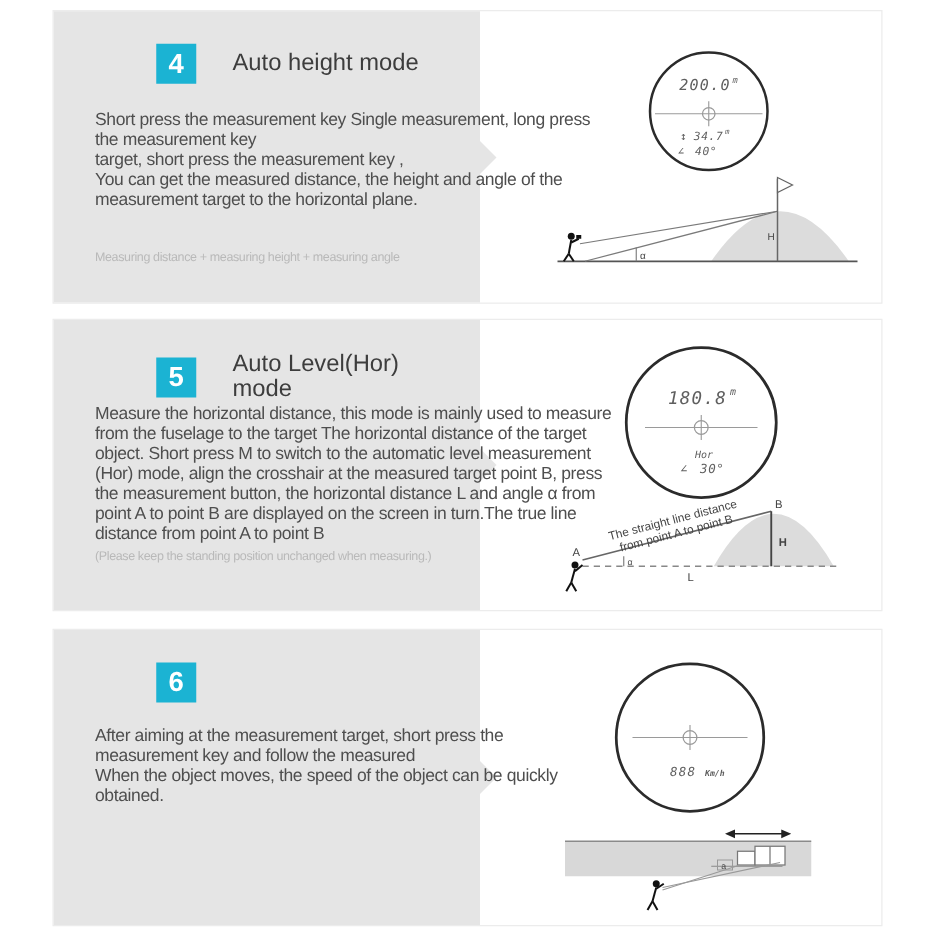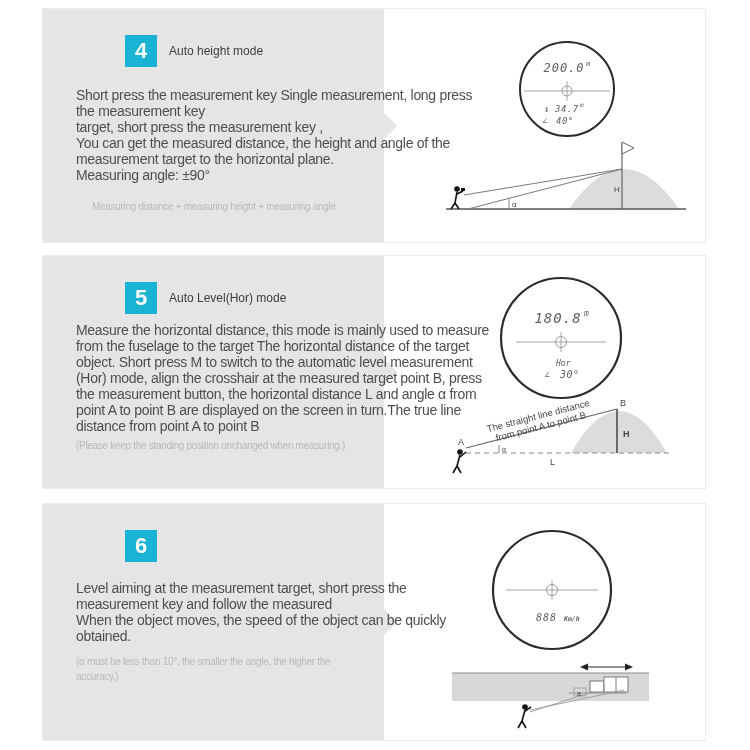--- a/index.html
+++ b/index.html
@@ -10,27 +10,27 @@
   .card.s1{top:8px;height:235px;}
   .card.s2{top:255px;height:234px;}
   .card.s3{top:503px;height:238px;}
   .panel{position:absolute;left:0;top:0;bottom:0;width:341px;background:#e5e5e5;}
   .pointer{position:absolute;left:318px;top:50%;margin-top:-15px;width:30px;height:30px;
            background:#e5e5e5;transform:rotate(45deg);}
   .heading{position:absolute;left:82px;top:26px;display:flex;align-items:center;}
   .numbadge{width:32px;height:32px;background:#1bb3d3;color:#ffffff;font-size:22px;
             font-weight:bold;display:flex;align-items:center;justify-content:center;
             flex:0 0 32px;}
-  .title{margin-left:12px;font-size:12px;color:#3d3d3d;line-height:20px;max-width:182px;}
+  .title{margin-left:29px;font-size:19px;color:#3d3d3d;line-height:20px;max-width:182px;}
   .body{position:absolute;left:33px;}
   .s1 .body{top:78px;} .s2 .body{top:66px;} .s3 .body{top:76px;}
   .bline{font-size:14px;letter-spacing:-0.3px;line-height:16px;color:#4e4e4e;
          white-space:nowrap;}
   .note{position:absolute;left:33px;}
-  .s1 .note{top:190px;margin-left:16px;} .s2 .note{top:182px;} .s3 .note{top:150px;}
+  .s1 .note{top:190px;} .s2 .note{top:182px;} .s3 .note{top:150px;}
   .nline{font-size:10px;letter-spacing:-0.3px;line-height:15px;color:#b9b9b9;
          white-space:nowrap;}
   .art{position:absolute;left:341px;top:0;right:0;bottom:0;}
   svg{display:block;}
   .lcd{font-family:"DejaVu Sans Mono",monospace;font-style:italic;fill:#5f5f5f;}
   .lbl{font-family:"Liberation Sans",sans-serif;fill:#444;}
 </style>
 </head>
 <body>
 
@@ -42,21 +42,20 @@
       <div class="heading">
         <div class="numbadge">4</div>
         <div class="title">Auto height mode</div>
       </div>
       <div class="body">
         <div class="bline">Short press the measurement key Single measurement, long press</div>
         <div class="bline">the measurement key</div>
         <div class="bline">target, short press the measurement key ,</div>
         <div class="bline">You can get the measured distance, the height and angle of the</div>
         <div class="bline">measurement target to the horizontal plane.</div>
-        <div class="bline">Measuring angle: ±90°</div>
       </div>
       <div class="note">
         <div class="nline">Measuring distance + measuring height + measuring angle</div>
       </div>
     </div>
     <div class="art">
       <svg width="322" height="233" viewBox="0 0 322 233">
 
         <g>
           <circle cx="183" cy="80" r="47" fill="#ffffff" stroke="#2b2b2b" stroke-width="2"></circle>
@@ -159,28 +158,24 @@
     </div>
   </div>
 
   <div class="card s3">
     <div class="panel">
       <div class="pointer"></div>
       <div class="heading">
         <div class="numbadge">6</div>
       </div>
       <div class="body">
-        <div class="bline">Level aiming at the measurement target, short press the</div>
+        <div class="bline">After aiming at the measurement target, short press the</div>
         <div class="bline">measurement key  and follow the measured</div>
         <div class="bline">When the object moves, the speed of the object can be quickly</div>
         <div class="bline">obtained.</div>
-      </div>
-      <div class="note">
-        <div class="nline">(α must be less than 10°, the smaller the angle, the higher the</div>
-        <div class="nline">accuracy.)</div>
       </div>
     </div>
     <div class="art">
       <svg width="322" height="236" viewBox="0 0 322 236">
         <g>
           <circle cx="168" cy="86" r="59" fill="#ffffff" stroke="#2b2b2b" stroke-width="2.2"></circle>
           <g stroke="#9a9a9a" fill="none">
             <line x1="122" y1="86" x2="214" y2="86" stroke-width="0.9"></line>
             <line x1="168" y1="76" x2="168" y2="96" stroke-width="0.9"></line>
             <circle cx="168" cy="86" r="5.5" stroke-width="1"></circle>

